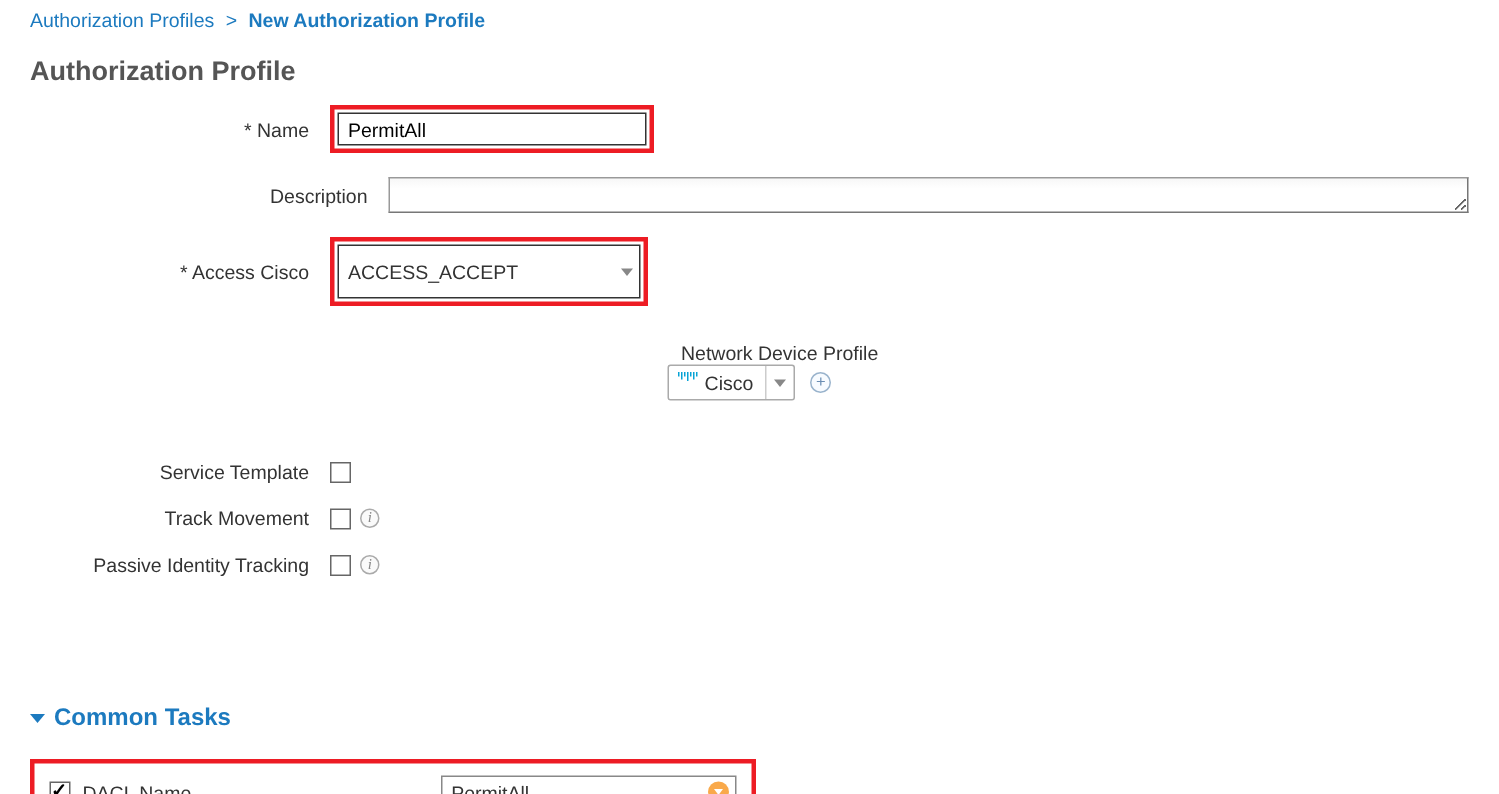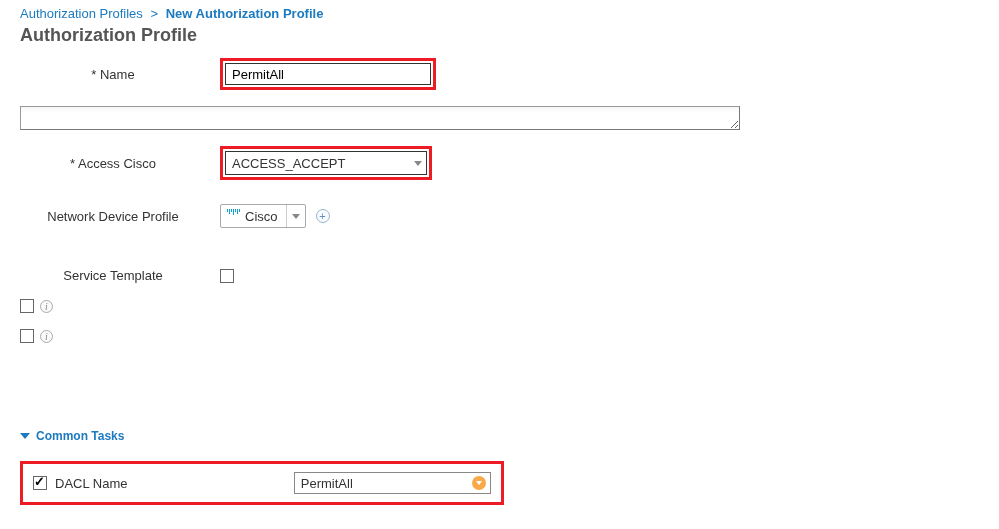--- a/index.html
+++ b/index.html
@@ -10,21 +10,21 @@
     font-size: 13px;
     color: #333;
     background: #fff;
     width: 999px;
   }
   .container {
     padding: 6px 20px 20px 20px;
   }
   .breadcrumb {
     font-size: 13px;
-    margin-bottom: 4px;
+    margin-bottom: 16px;
   }
   .breadcrumb a {
     color: #1c7abf;
     text-decoration: none;
   }
   .breadcrumb .current {
     color: #1c7abf;
     font-weight: bold;
   }
   .breadcrumb .sep {
@@ -37,21 +37,21 @@
     font-weight: bold;
     margin: 0 0 12px 0;
   }
   .form-row {
     display: flex;
     align-items: center;
     margin-bottom: 16px;
   }
   .form-label {
     width: 200px;
-    text-align: center;
+    text-align: right;
     padding-right: 14px;
     font-size: 13px;
     white-space: nowrap;
   }
   .form-label .req::before {
     content: "* ";
   }
   .form-control-area {
     display: flex;
     align-items: center;
@@ -81,21 +81,21 @@
     padding: 3px 6px;
     font-family: inherit;
     font-size: 13px;
     background: linear-gradient(#f7f7f7,#fff 30%);
   }
   .select-wrap {
     position: relative;
     display: inline-flex;
     align-items: center;
     border: 1px solid #333;
-    height: 24px;
+    height: 36px;
     background: #fff;
     padding: 0 4px 0 6px;
     font-size: 13px;
   }
   .select-wrap .value { flex: 1; }
   .select-wrap .arrow {
     width: 0; height: 0;
     border-left: 4px solid transparent;
     border-right: 4px solid transparent;
     border-top: 5px solid #888;
@@ -195,21 +195,21 @@
     color: #888;
     background: #fafafa;
   }
   .section-spacer { height: 70px; }
   .section-header {
     display: flex;
     align-items: center;
     gap: 6px;
     color: #1c7abf;
     font-weight: bold;
-    font-size: 12px;
+    font-size: 16px;
     margin-bottom: 18px;
     text-align: center;
   }
   .section-arrow {
     width: 0; height: 0;
     border-left: 5px solid transparent;
     border-right: 5px solid transparent;
     border-top: 6px solid #1c7abf;
   }
   .dacl-box {
@@ -268,40 +268,43 @@
       <span class="req">Name</span>
     </div>
     <div class="form-control-area">
       <div class="red-box">
         <input type="text" class="text-input name-field" value="PermitAll" style="">
       </div>
     </div>
   </div>
 
   <div class="form-row">
+    <div class="form-label" style="width:250px">
+      <span>Description</span>
+    </div>
     <div class="form-control-area">
       <textarea class="desc" style=""></textarea>
     </div>
   </div>
 
   <div class="form-row">
     <div class="form-label">
       <span class="req">Access Cisco</span>
     </div>
     <div class="form-control-area">
       <div class="red-box">
         <div class="select-wrap access">
           <span class="value">ACCESS_ACCEPT</span>
           <span class="arrow"></span>
         </div>
       </div>
     </div>
   </div>
 
-  <div class="form-row" style="margin-top:24px;">
+  <div class="form-row" style="margin-top:24px;flex-direction:column;">
     <div class="form-label">
       <span>Network Device Profile</span>
     </div>
     <div class="form-control-area">
       <div class="ndp-combo">
         <span class="ndp-left">
           <span class="cisco-logo">
             <span class="bars">
                 <span></span>
                 <span></span>
@@ -326,27 +329,33 @@
   <div class="form-row" style="margin-top:40px;">
     <div class="form-label">
       <span>Service Template</span>
     </div>
     <div class="form-control-area">
       <span class="checkbox-sq"></span>
     </div>
   </div>
 
   <div class="form-row">
+    <div class="form-label">
+      <span>Track Movement</span>
+    </div>
     <div class="form-control-area">
       <span class="checkbox-sq"></span>
       <span class="info-icon">i</span>
     </div>
   </div>
 
   <div class="form-row">
+    <div class="form-label">
+      <span>Passive Identity Tracking</span>
+    </div>
     <div class="form-control-area">
       <span class="checkbox-sq"></span>
       <span class="info-icon">i</span>
     </div>
   </div>
 
   <div class="section-spacer"></div>
 
   <div class="section-header">
     <span class="section-arrow"></span>

